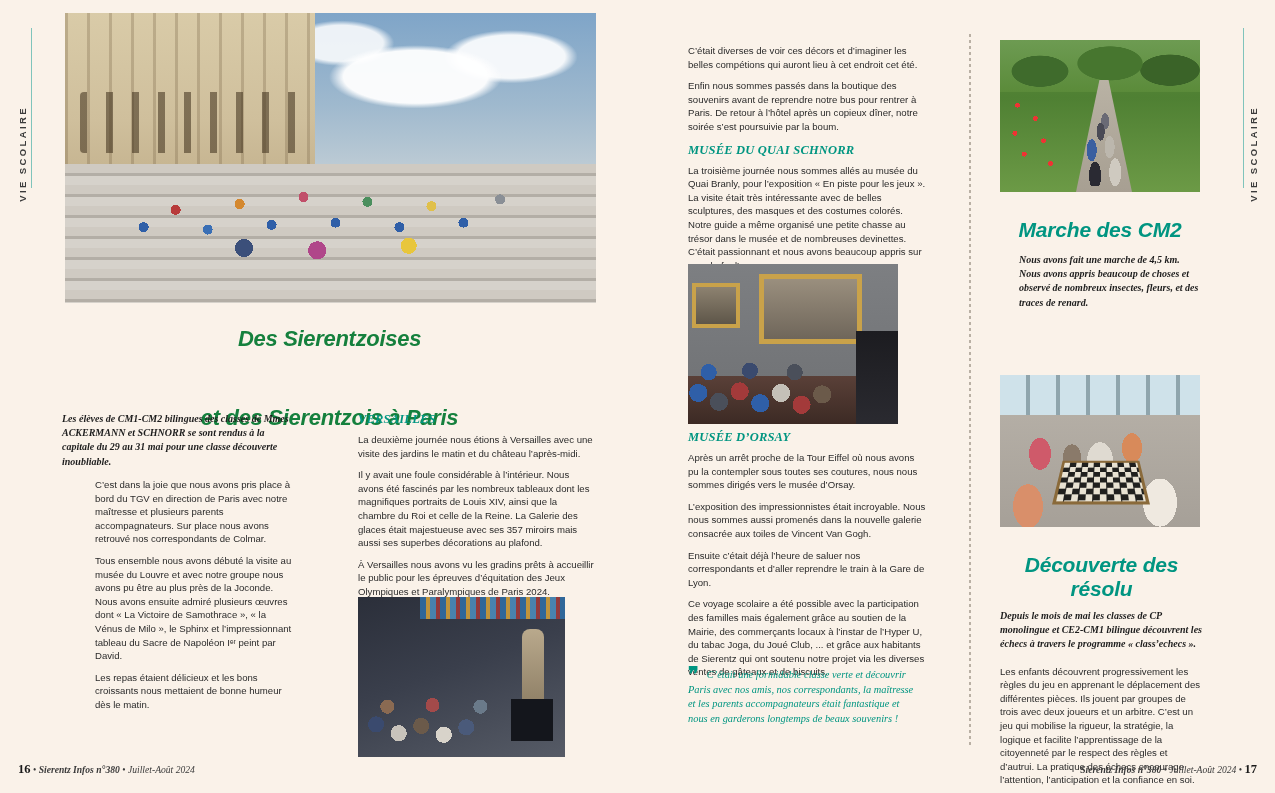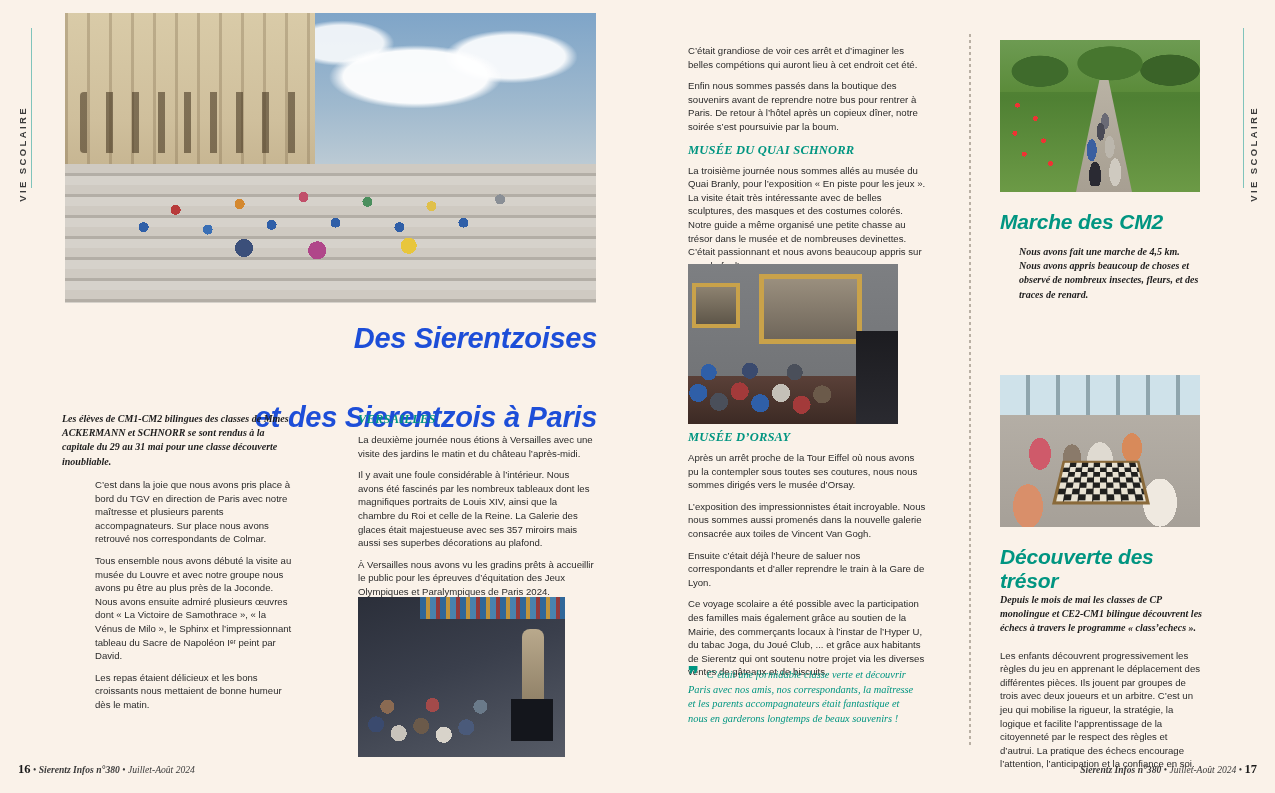--- a/index.html
+++ b/index.html
@@ -81,35 +81,36 @@
     margin: 0 0 6px 0;
   }
 
   .big-head {
     font-size: 21px;
     font-weight: bold;
     font-style: italic;
     color: #009581;
     font-family: "Liberation Sans", sans-serif;
     letter-spacing: -.2px;
-    margin: 0;
+    margin: 8px;
+    text-align: center;
   }
 
   
   .article-title {
     position: absolute;
     left: 62px;
     top: 322px;
     width: 535px;
-    text-align: right;
+    text-align: center;
     font-family: "Liberation Sans", sans-serif;
     font-weight: bold;
     font-style: italic;
-    color: #1d4ed8;
-    font-size: 29px;
+    color: #15803d;
+    font-size: 22px;
     line-height: 33px;
     letter-spacing: -.3px;
   }
   .article-title .l2 { display:block;margin-top:46px; }
 
   
   .photo {
     position: absolute;
     overflow: hidden;
     background: #b9c4cc;
@@ -396,21 +397,21 @@
   <div class="photo" id="photo-museum">
     <div class="bg"></div>
     <div class="stained"></div>
     <div class="statue"></div>
     <div class="plinth"></div>
     <div class="kids"></div>
   </div>
 
   <div class="col" id="col3">
     <div class="body-text">
-      <p>C’était grandiose de voir ces arrêt et d’imaginer les belles compétions qui auront lieu à cet endroit cet été.</p>
+      <p>C’était diverses de voir ces décors et d’imaginer les belles compétions qui auront lieu à cet endroit cet été.</p>
       <p>Enfin nous sommes passés dans la boutique des souvenirs avant de reprendre notre bus pour rentrer à Paris. De retour à l’hôtel après un copieux dîner, notre soirée s’est poursuivie par la boum.</p>
     </div>
     <h2 class="section-head" style="margin-top:9px;">MUSÉE DU QUAI SCHNORR</h2>
     <div class="body-text">
       <p>La troisième journée nous sommes allés au musée du Quai Branly, pour l’exposition « En piste pour les jeux ». La visite était très intéressante avec de belles sculptures, des masques et des costumes colorés. Notre guide a même organisé une petite chasse au trésor dans le musée et de nombreuses devinettes. C’était passionnant et nous avons beaucoup appris sur ces chefs-d’œuvre.</p>
     </div>
   </div>
 
   <div class="photo" id="photo-orsay">
     <div class="wall"></div>
@@ -454,21 +455,21 @@
   </div>
 
   <div class="photo" id="photo-chess">
     <div class="bg"></div>
     <div class="windows"></div>
     <div class="kids"></div>
     <div class="board"></div>
   </div>
 
   <div id="col4-chess">
-    <h2 class="big-head">Découverte des trésor</h2>
+    <h2 class="big-head">Découverte des résolu</h2>
     <div class="lead" style="">
       <p>Depuis le mois de mai les classes de CP monolingue et CE2-CM1 bilingue découvrent les échecs à travers le programme « class’echecs ».</p>
     </div>
     <div class="body-text" style="margin-top:13px;">
       <p>Les enfants découvrent progressivement les règles du jeu en apprenant le déplacement des différentes pièces.  Ils jouent par groupes de trois avec deux joueurs et un arbitre. C’est un jeu qui mobilise la rigueur, la stratégie, la logique et facilite l’apprentissage de la citoyenneté par le respect des règles et d’autrui. La pratique des échecs encourage l’attention, l’anticipation et la confiance en soi.</p>
     </div>
   </div>
 
   <div class="footer left">
     <span class="pg">16</span>

